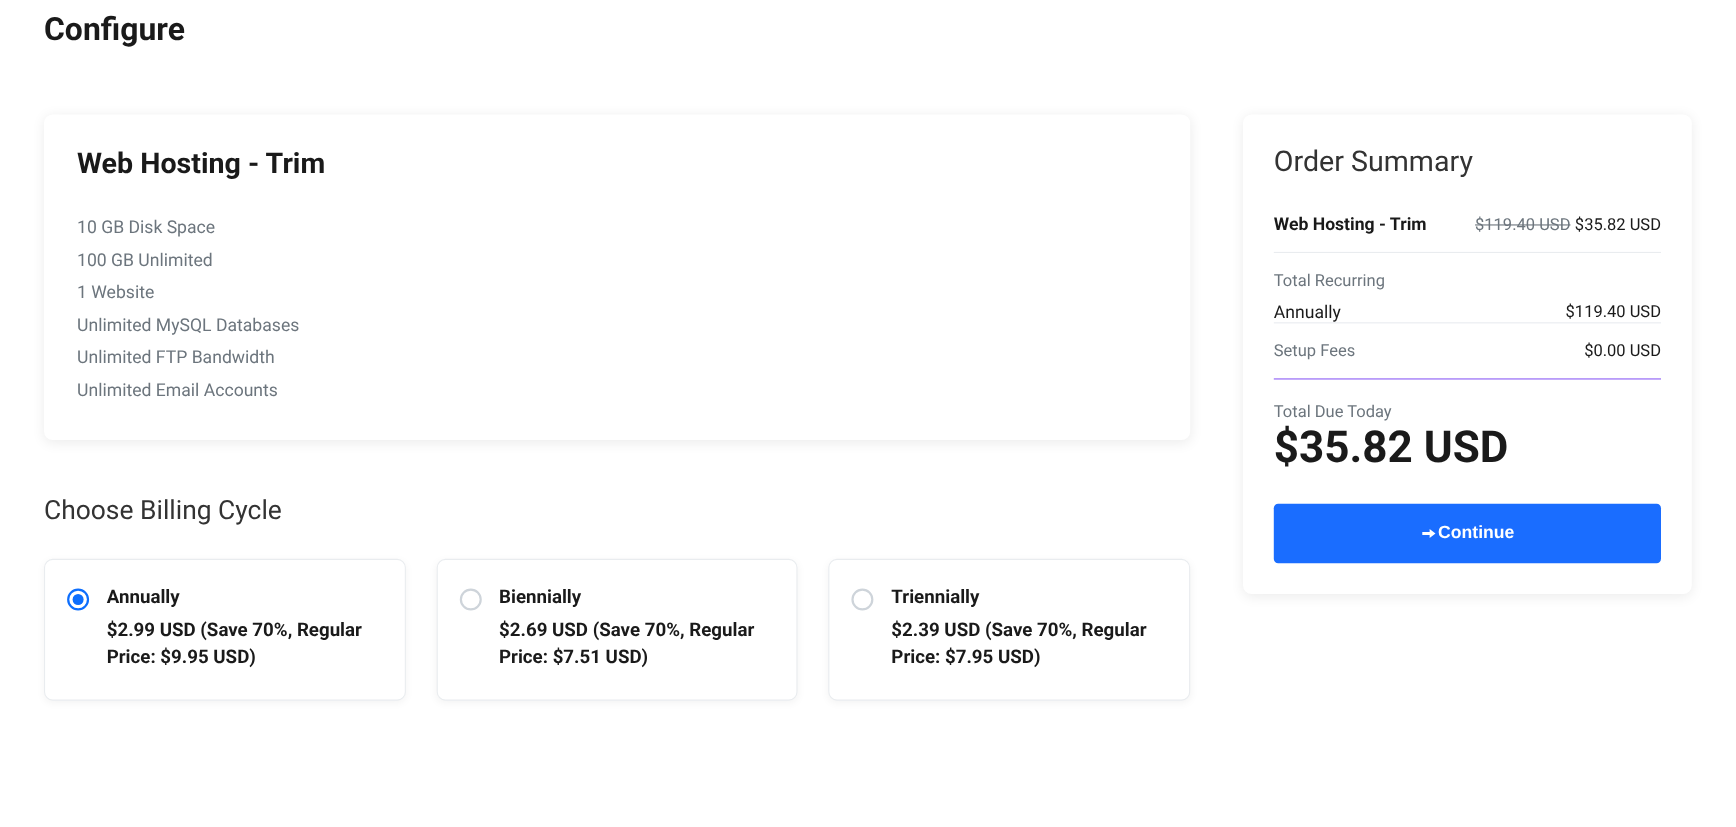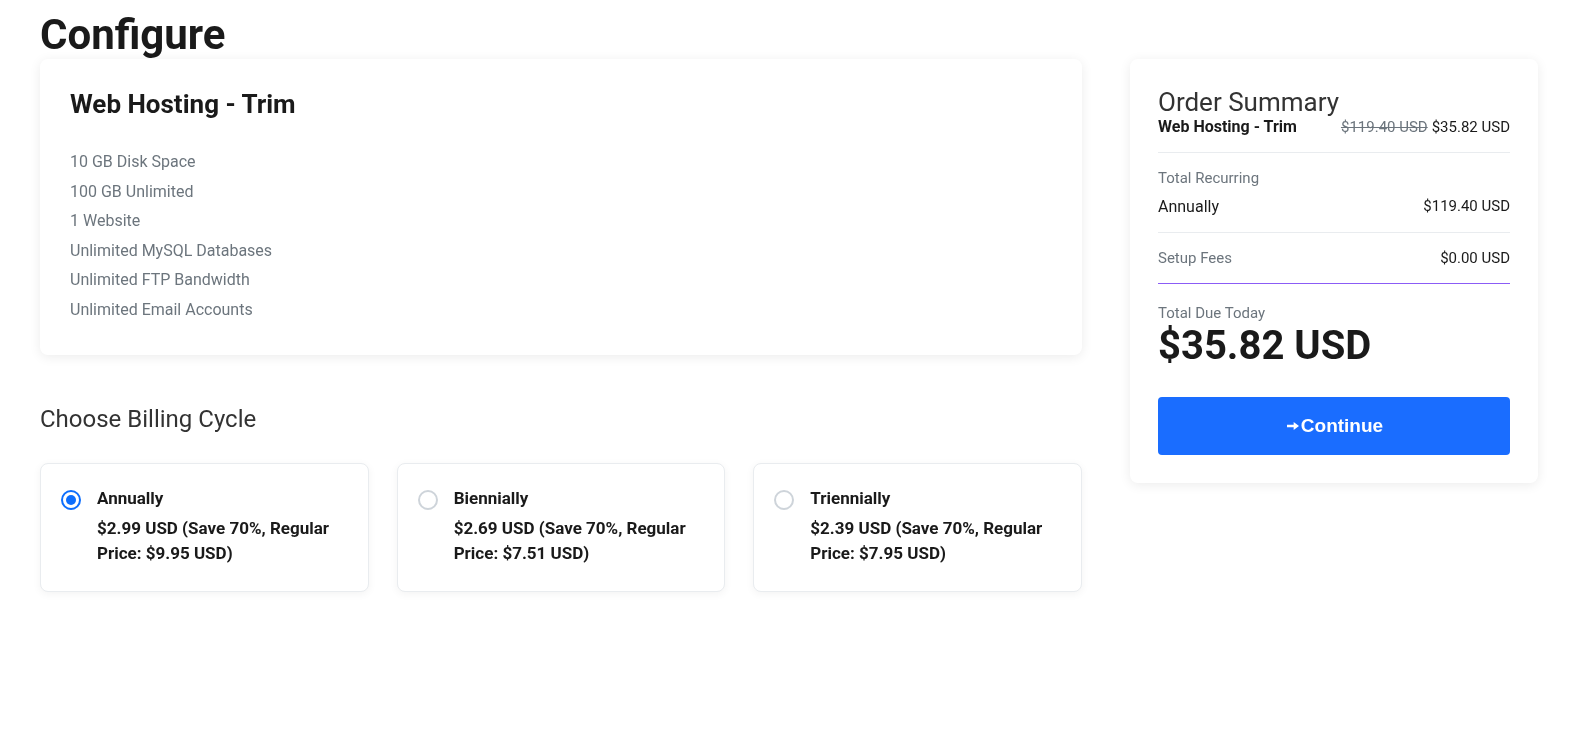--- a/index.html
+++ b/index.html
@@ -3,23 +3,24 @@
   <meta charset="utf-8">
   <style>
     * { box-sizing: border-box; margin: 0; padding: 0; }
     body {
       font-family: -apple-system, BlinkMacSystemFont, "Segoe UI", Roboto, "Helvetica Neue", Arial, sans-serif;
       background: #fff;
       color: #212529;
       padding: 0 40px 40px 40px;
     }
     .page-title {
-      font-size: 42px;
-      font-weight: 700;
-      color: #1a1a1a;
+      font-size: 29px;
+      font-weight: 700;
+      color: #1a1a1a;
+      margin-bottom: 60px;
       margin-top: 10px;
     }
     .container {
       display: flex;
       gap: 48px;
       align-items: flex-start;
     }
     .main-col {
       flex: 1;
       min-width: 0;
@@ -111,20 +112,21 @@
       line-height: 1.5;
     }
     
     .summary-card {
       padding: 28px;
     }
     .summary-title {
       font-size: 26px;
       font-weight: 400;
       color: #333;
+      margin-bottom: 32px;
     }
     .summary-row {
       display: flex;
       justify-content: space-between;
       align-items: baseline;
       padding: 0 0 16px 0;
       border-bottom: 1px solid #e9ecef;
       margin-bottom: 16px;
       gap: 12px;
     }
@@ -139,21 +141,20 @@
       white-space: nowrap;
     }
     .strike {
       text-decoration: line-through;
       color: #6c757d;
       margin-right: 4px;
     }
     .recurring-block {
       border-bottom: 1px solid #e9ecef;
       margin-bottom: 16px;
-      padding-bottom: 16px;
     }
     .recurring-label {
       color: #6c757d;
       font-size: 15px;
       margin-bottom: 10px;
     }
     .recurring-row {
       display: flex;
       justify-content: space-between;
     }
@@ -191,21 +192,21 @@
       color: #1a1a1a;
       margin-bottom: 28px;
     }
     .continue-btn {
       width: 100%;
       background: #1a6dff;
       color: #fff;
       border: none;
       border-radius: 4px;
       padding: 18px;
-      font-size: 19px;
+      font-size: 16px;
       font-weight: 600;
       cursor: pointer;
       display: flex;
       align-items: center;
       justify-content: center;
     }
     .arrow-icon {
       width: 16px;
       height: 16px;
     }

